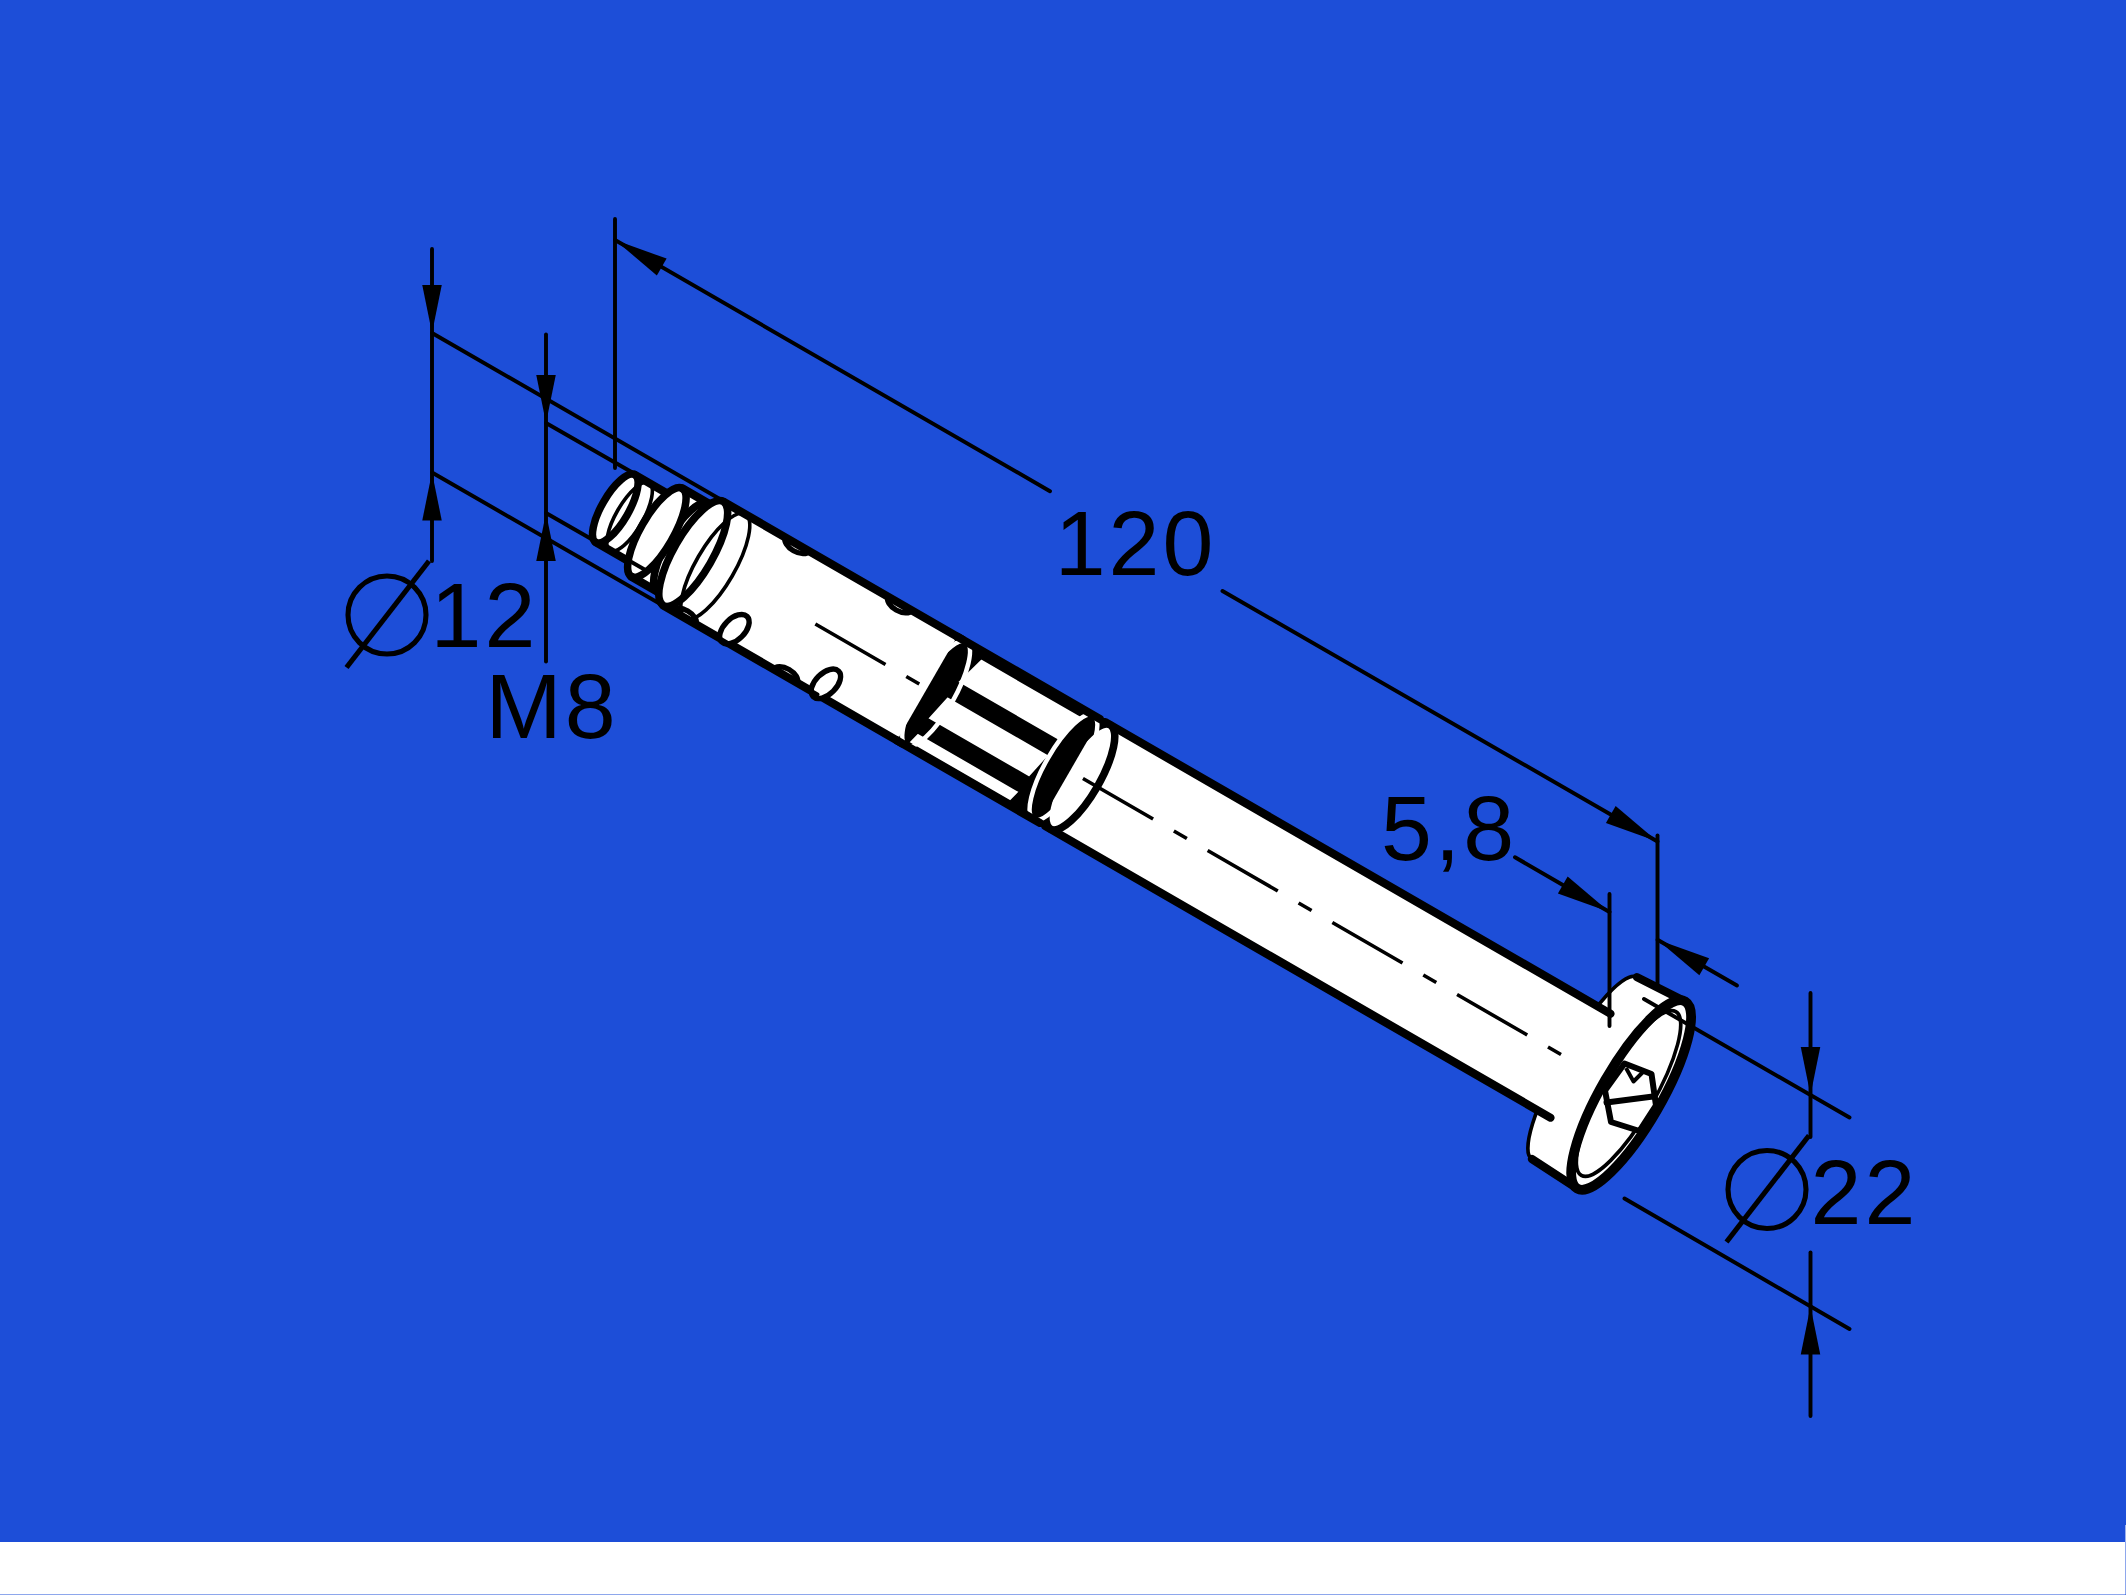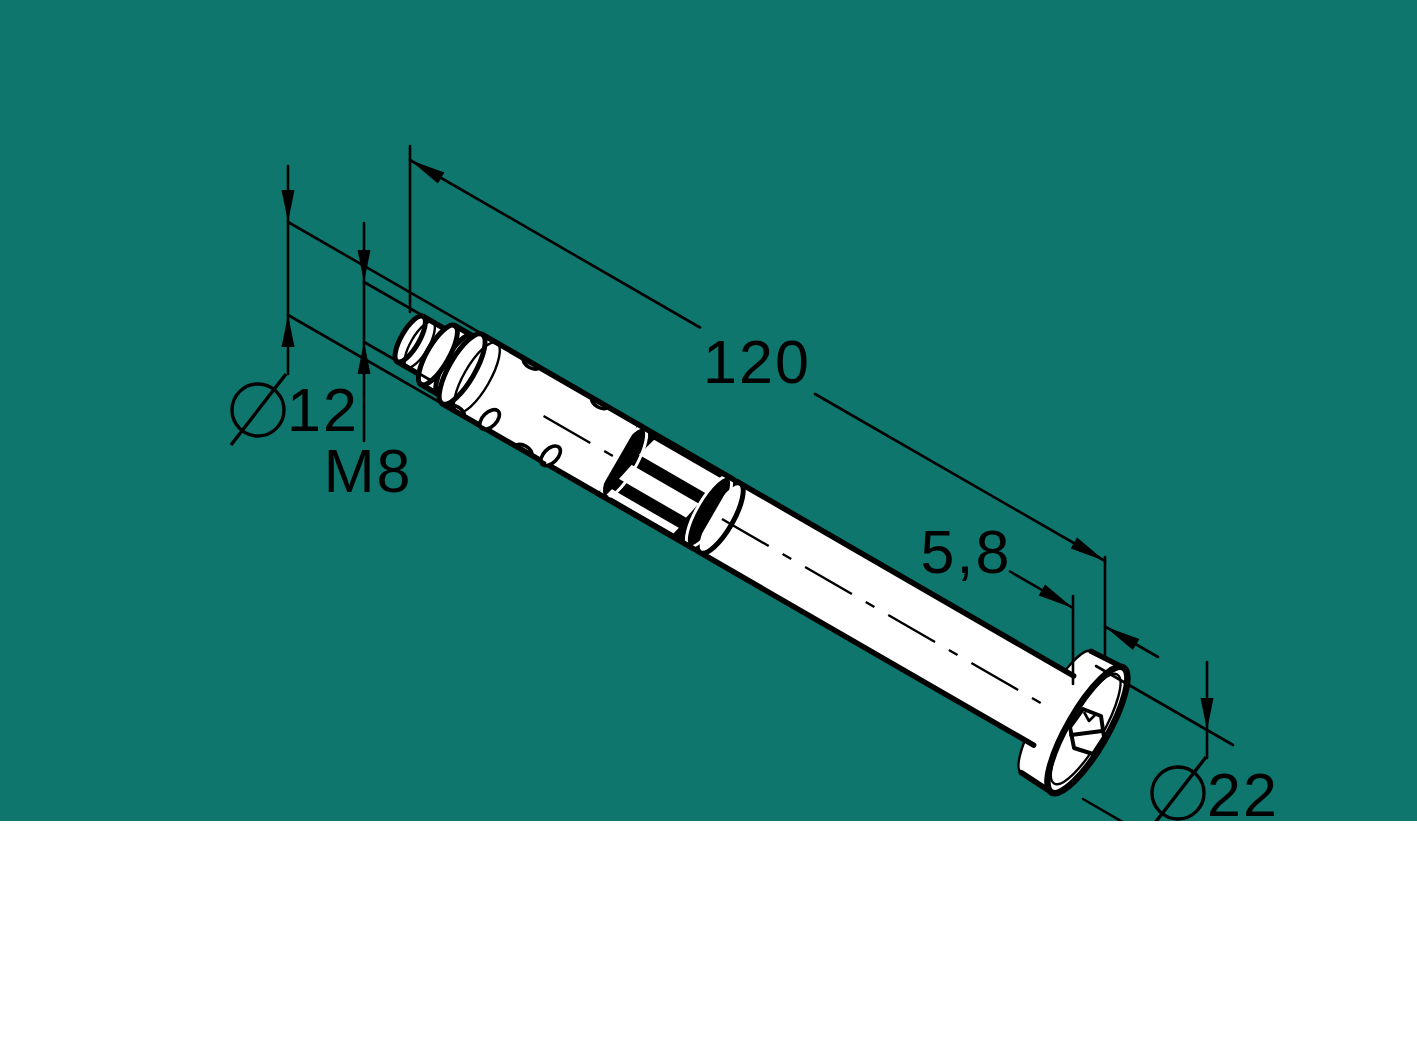--- a/index.html
+++ b/index.html
@@ -1,16 +1,16 @@
 <!DOCTYPE html>
 <html><head>
 <meta charset="utf-8">
 <style>
   html,body{margin:0;padding:0;background:#fff;}
-  .stage{position:relative;width:1417px;height:821px;background:#0f766e;overflow:hidden;}
+  .stage{position:relative;width:1417px;height:1028px;background:#1d4ed8;overflow:hidden;}
   svg{display:block;}
   
   .cap   {fill:#fff;stroke:#000;stroke-width:5;stroke-linejoin:round;}
   .capthick{fill:#fff;stroke:#000;stroke-width:6.5;stroke-linejoin:round;}
   .fillw {fill:#fff;stroke:none;}
   .sil   {fill:none;stroke:#000;stroke-width:5.5;stroke-linecap:round;}
   .thin  {fill:none;stroke:#000;stroke-width:2.4;}
   .hole  {fill:#fff;stroke:#000;stroke-width:3.6;}
   .notch {fill:none;stroke:#000;stroke-width:3.6;}
   .cageblk{fill:#000;stroke:none;}

